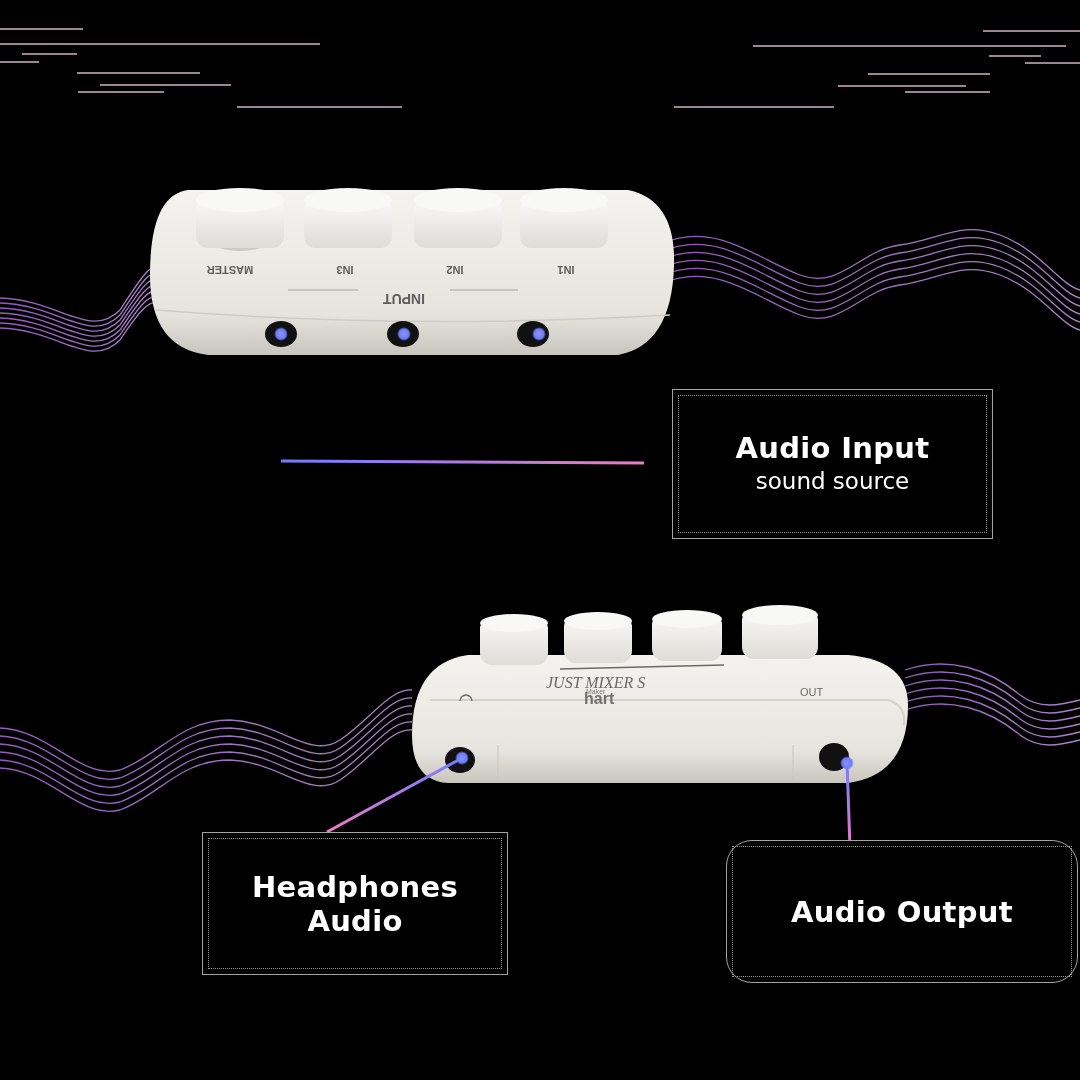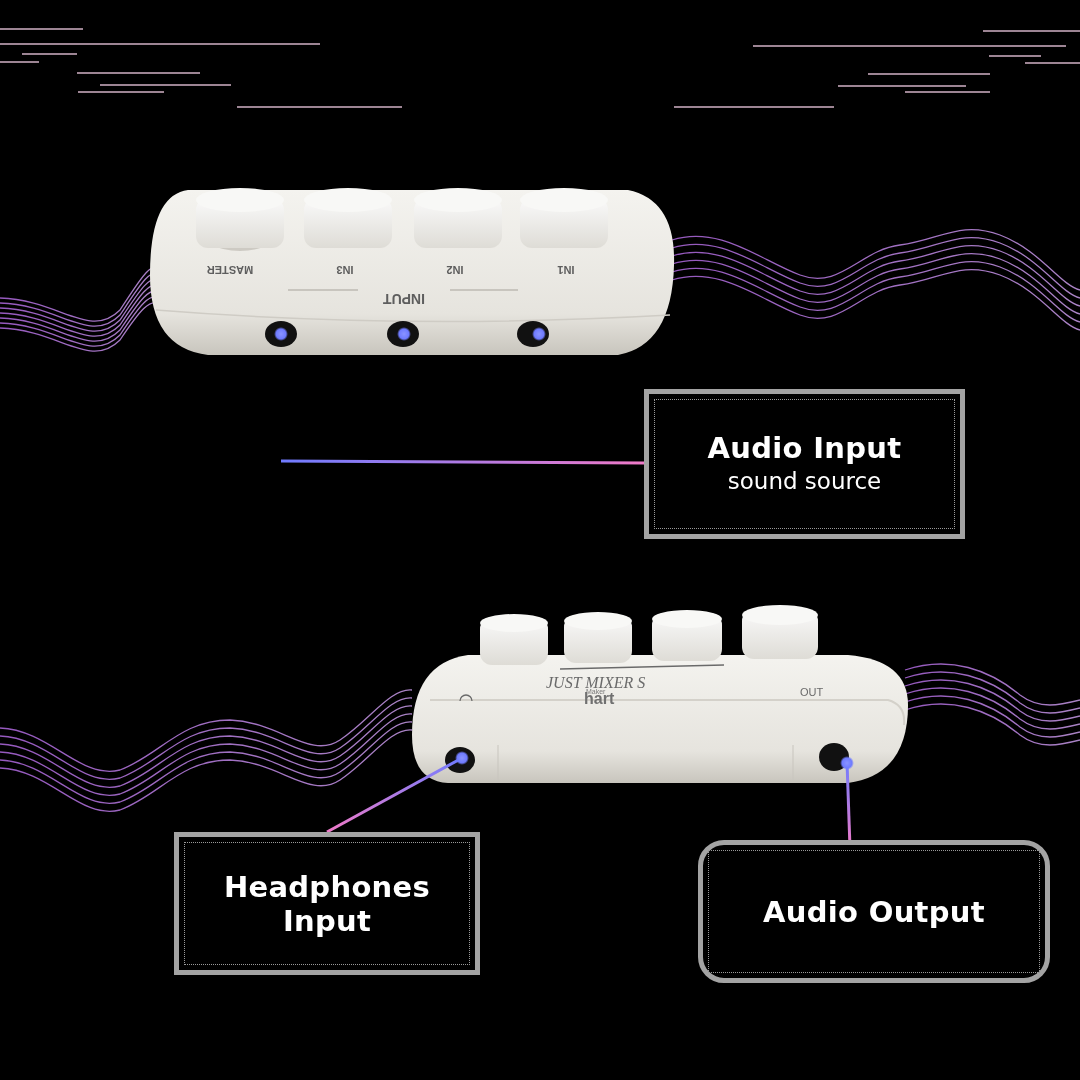--- a/index.html
+++ b/index.html
@@ -1,21 +1,21 @@
 <!DOCTYPE html>
 <html><head>
 <meta charset="utf-8">
 <style>
   html, body { margin:0; padding:0; background:#000; }
   body { width:1080px; height:1080px; position:relative; overflow:hidden; font-family:"DejaVu Sans", sans-serif; }
   .abs { position:absolute; }
   svg { display:block; }
   .callout {
     position:absolute; background:#000;
-    border:5px solid #a3a3a3; box-sizing:border-box;
+    border:1px solid #a3a3a3; box-sizing:border-box;margin-left:28px;
   }
   .callout::after {
     content:""; position:absolute; inset:5px;
     border:1px dotted #9a9a9a;
   }
   .callout .inner {
     position:absolute; inset:0; display:flex; flex-direction:column;
     align-items:center; justify-content:center; color:#fff; text-align:center; z-index:2;
   }
   .title { font-weight:bold; font-size:29px; letter-spacing:0.3px; line-height:34px; }
@@ -214,21 +214,21 @@
 
 <div class="callout" style="left:644px;top:389px;width:321px;height:150px;">
   <div class="inner">
     <div class="title">Audio Input</div>
     <div class="sub">sound source</div>
   </div>
 </div>
 
 <div class="callout" style="left:174px;top:832px;width:306px;height:143px;">
   <div class="inner">
-    <div class="title">Headphones Input</div>
+    <div class="title">Headphones Audio</div>
   </div>
 </div>
 
 <div class="callout" style="left:698px;top:840px;width:352px;height:143px;border-radius:26px;">
   <div class="inner">
     <div class="title">Audio Output</div>
   </div>
 </div>
 
 </body></html>

